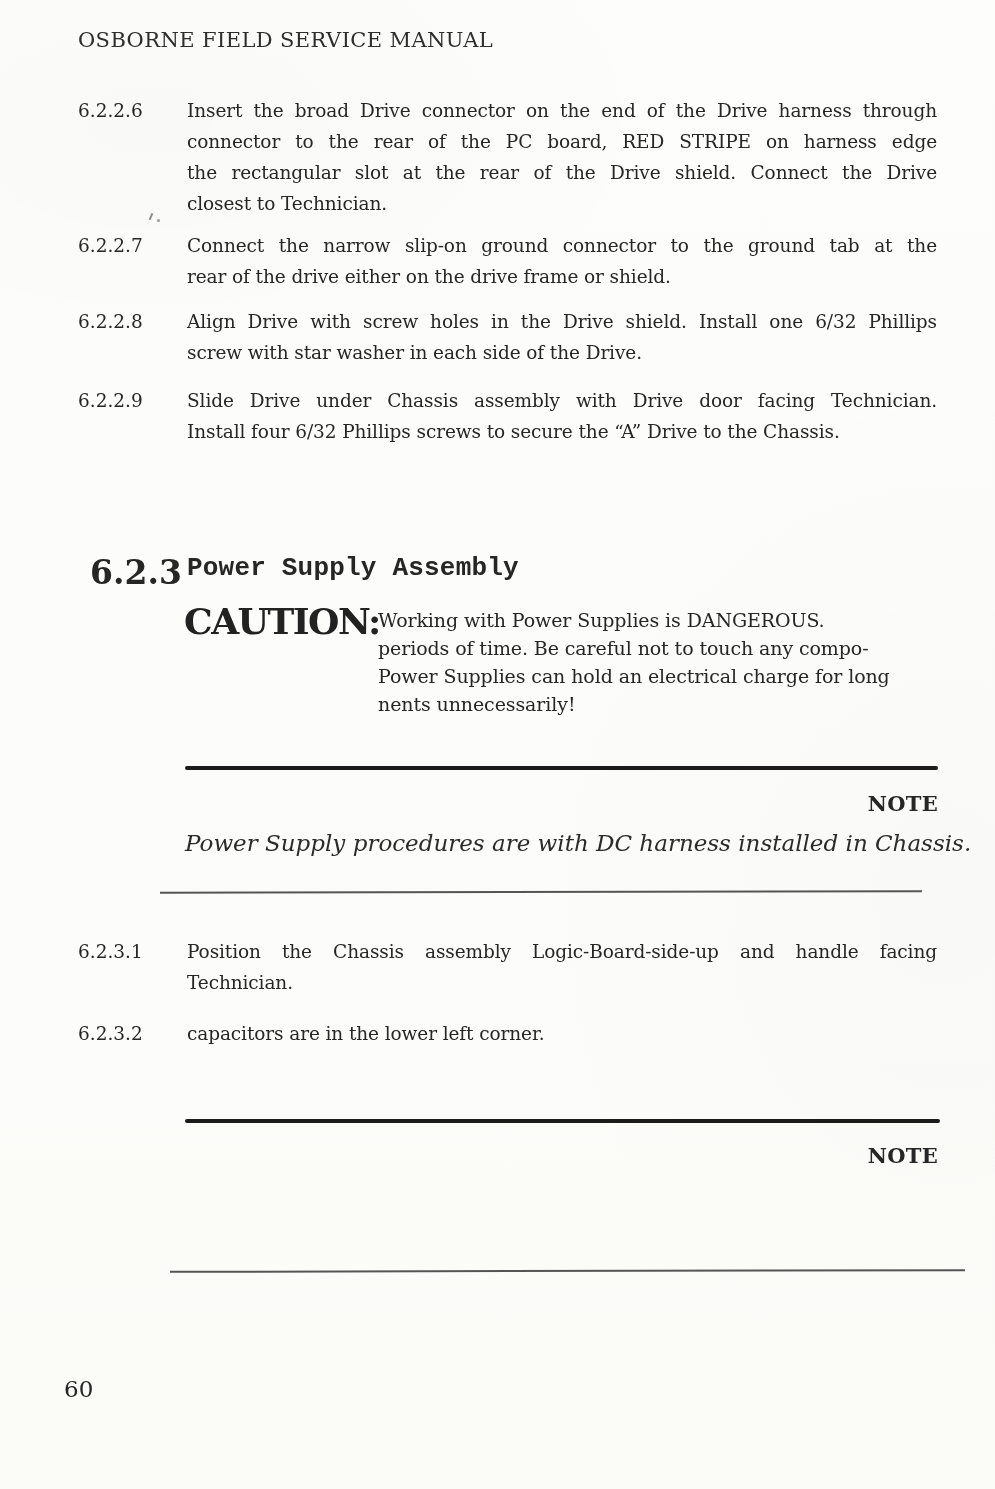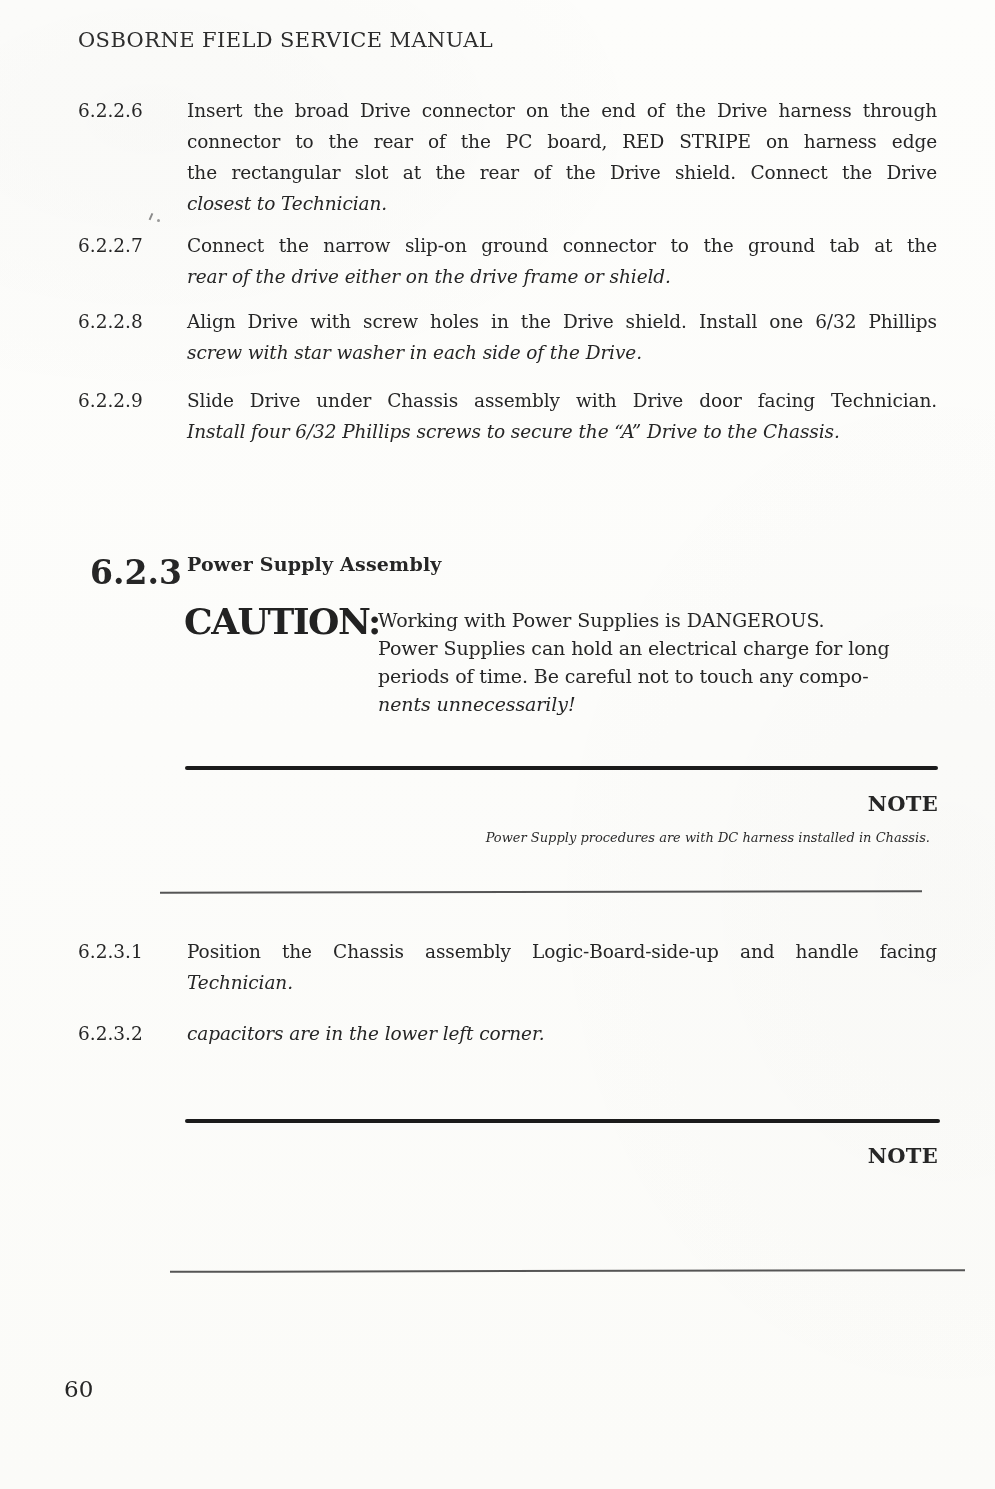--- a/index.html
+++ b/index.html
@@ -28,46 +28,46 @@
     position:absolute;left:0;top:0;
     font-size:18.5px;line-height:31px;white-space:nowrap;
   }
   .step-body{position:absolute;left:109px;top:0;width:750px;}
   .line{
     font-size:18.5px;line-height:31px;
     text-align:justify;text-align-last:justify;
     letter-spacing:-0.1px;
     white-space:normal;overflow:visible;
   }
-  .line:last-child{text-align-last:left;font-style:italic;}
+  .line:last-child{text-align-last:left;}
   
   .section-heading{position:absolute;top:553px;left:90px;width:862px;font-weight:bold;}
   .section-num{position:absolute;left:0;top:0;font-size:33px;}
-  .section-title{position:absolute;left:97px;top:0;font-size:19px;letter-spacing:0.2px;}
+  .section-title{position:absolute;left:97px;top:0;font-size:26px;letter-spacing:0.2px;font-family:Liberation Mono, monospace;}
   
   .caution-label{
     position:absolute;left:184px;top:600px;
     font-size:36px;font-weight:bold;
     letter-spacing:-1.5px;color:#222;
   }
   .caution-body{position:absolute;left:378px;top:606px;width:570px;}
   .caution-body .line{
     font-size:19px;line-height:28px;
     text-align:right;text-align-last:left;
   }
   
   .rule-thick{position:absolute;height:4px;background:#1b1b1b;border-radius:2px;}
   .rule-thin{position:absolute;height:2px;background:#555;transform:rotate(-0.12deg);}
   .note-label{
     position:absolute;left:185px;width:753px;text-align:right;
     font-size:21px;font-weight:bold;letter-spacing:0.3px;
   }
   .note-text{
-    position:absolute;left:177px;width:753px;text-align:right;
-    font-size:13px;font-style:italic;white-space:nowrap;color:#2b2b2b;
+    position:absolute;left:185px;width:753px;text-align:right;
+    font-size:23px;font-style:italic;white-space:nowrap;color:#2b2b2b;
   }
   
   .pencil-mark{position:absolute;left:148px;top:212px;width:14px;height:14px;}
   .pencil-mark::before{
     content:"";position:absolute;left:2px;top:1px;width:1.5px;height:7px;
     background:#8a8a8a;transform:rotate(24deg);
   }
   .pencil-mark::after{
     content:"";position:absolute;left:9px;top:7px;width:3px;height:3px;
     border-radius:50%;background:#9a9a9a;
@@ -118,22 +118,22 @@
   </div>
 
   <div class="section-heading">
     <span class="section-num">6.2.3</span>
     <span class="section-title">Power Supply Assembly</span>
   </div>
 
   <div class="caution-label">CAUTION:</div>
   <div class="caution-body">
       <div class="line">Working with Power Supplies is DANGEROUS.</div>
+      <div class="line">periods of time. Be careful not to touch any compo-</div>
       <div class="line">Power Supplies can hold an electrical charge for long</div>
-      <div class="line">periods of time. Be careful not to touch any compo-</div>
       <div class="line">nents unnecessarily!</div>
     </div>
 
   <div class="rule-thick" style="left:185px;top:766px;width:753px"></div>
   <div class="note-label" style="top:791px">NOTE</div>
   <div class="note-text" style="top:830px">Power Supply procedures are with DC harness installed in Chassis.</div>
   <div class="rule-thin" style="left:160px;top:891px;width:762px"></div>
 
   <div class="step" style="top:936px">
     <div class="step-num">6.2.3.1</div>

